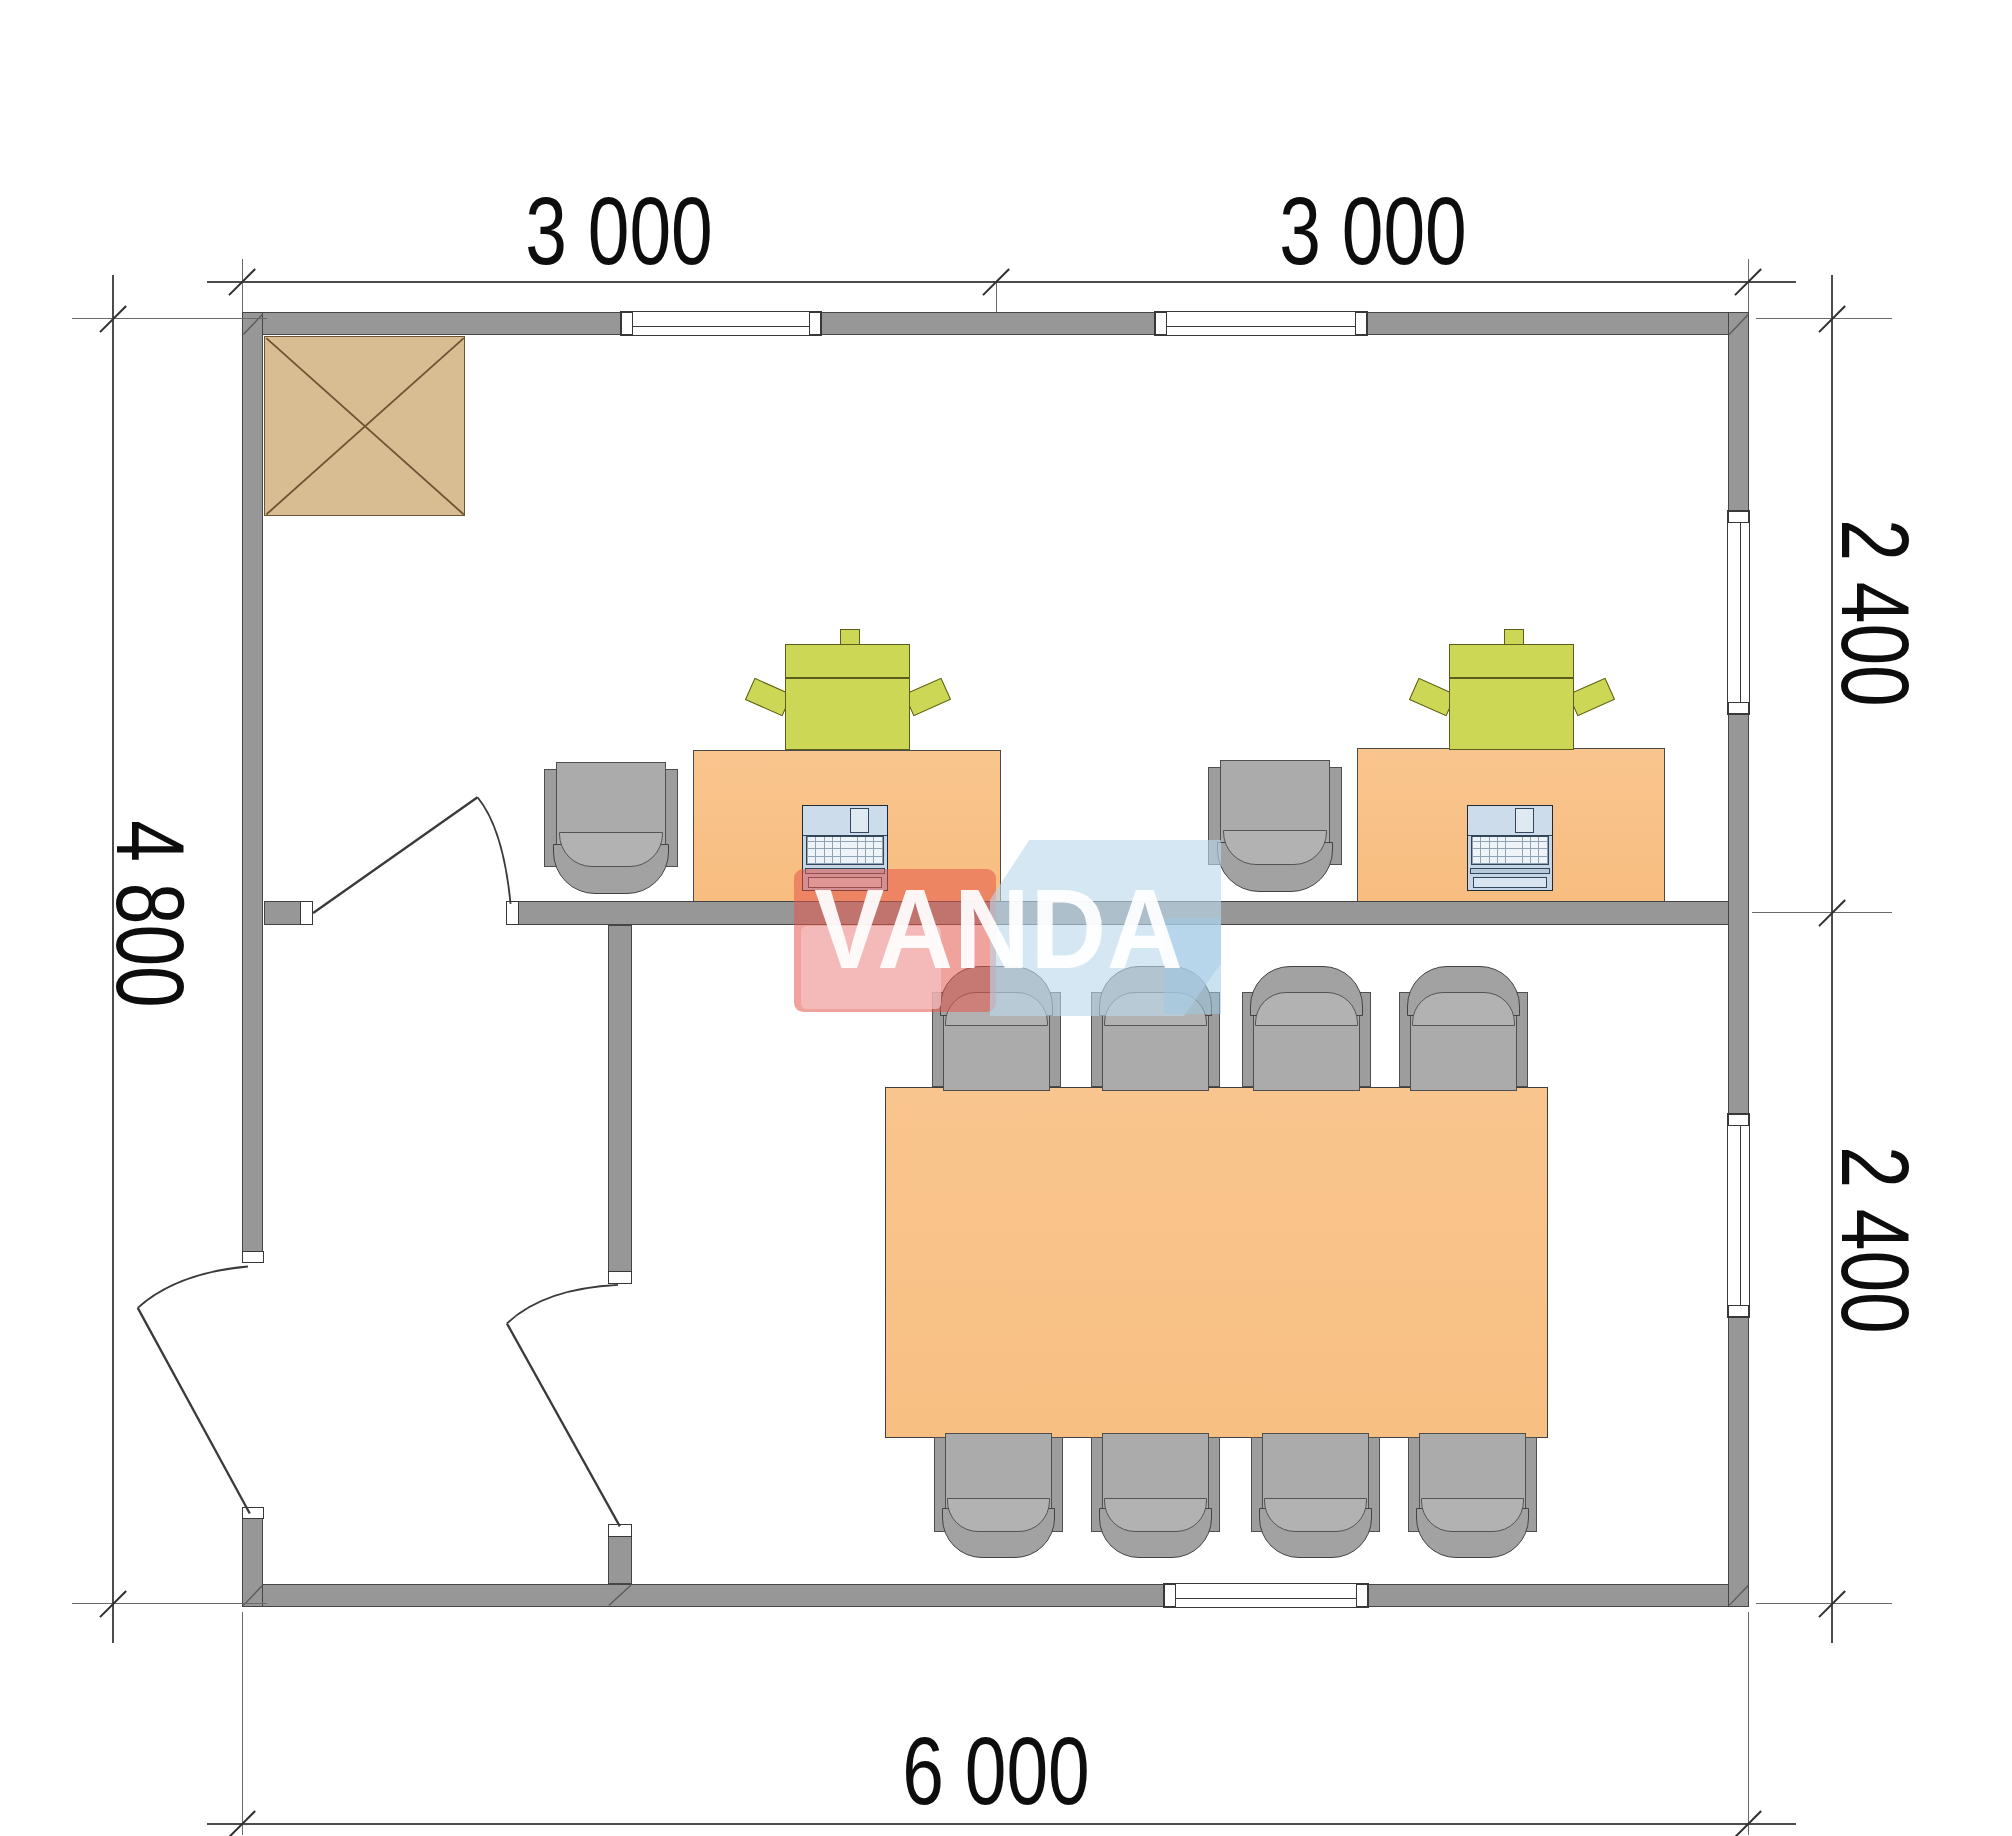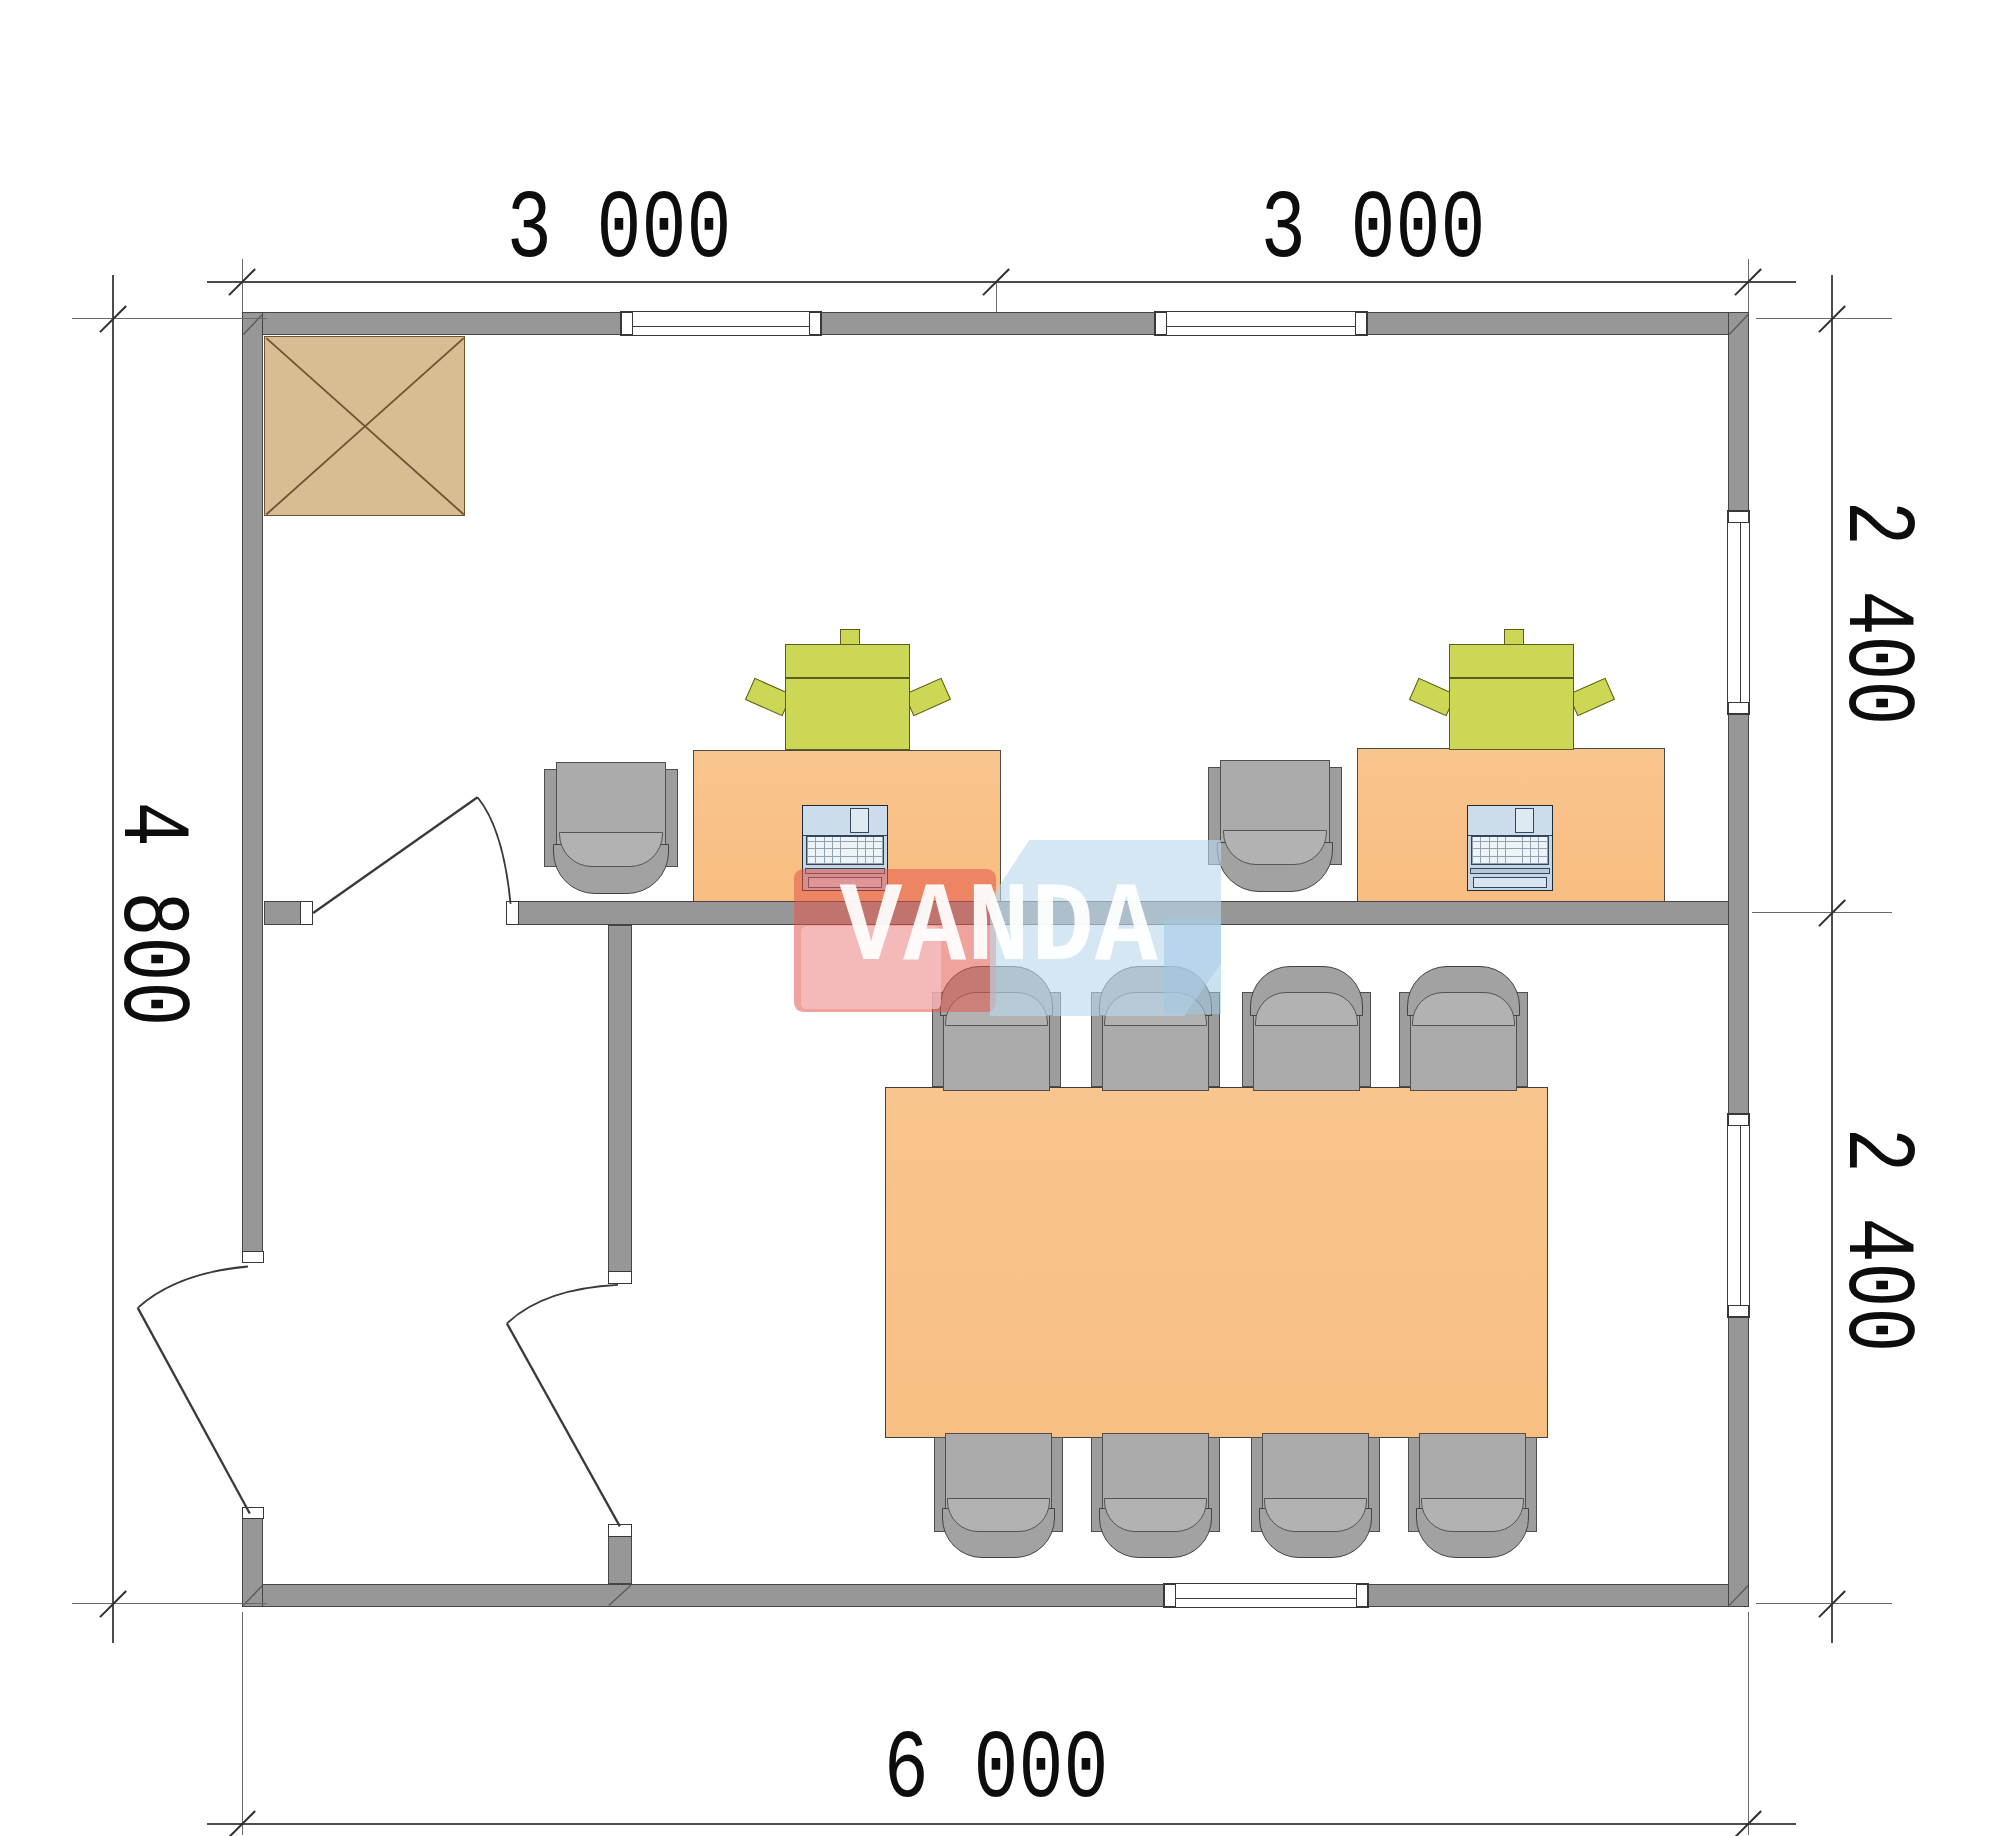--- a/index.html
+++ b/index.html
@@ -1,17 +1,17 @@
 <!DOCTYPE html>
 <html style="font-size:14.7px"><head>
 <meta charset="utf-8">
 <style>
   html,body{margin:0;padding:0;background:#ffffff;}
   #plan{position:relative;width:1960px;height:1837px;background:#fff;overflow:hidden;
-        font-family:Liberation Mono, monospace;}
+        font-family:Liberation Sans, sans-serif;}
   
   .wall{position:absolute;box-sizing:border-box;background:#979797;border:0.9px solid #454545;z-index:20;}
   .gap{position:absolute;box-sizing:border-box;background:#ffffff;border:none;z-index:25;}
   
   .win{position:absolute;box-sizing:border-box;background:#ffffff;border:0.9px solid #383838;z-index:26;}
   .win .mull{position:absolute;background:#383838;}
   .win .jamb{position:absolute;box-sizing:border-box;background:#fff;border:0.9px solid #383838;}
   .jambblk{position:absolute;box-sizing:border-box;background:#fff;border:0.9px solid #383838;z-index:27;}
   
   .desk{position:absolute;box-sizing:border-box;background:linear-gradient(180deg,#f9c58e,#f8bd80);

